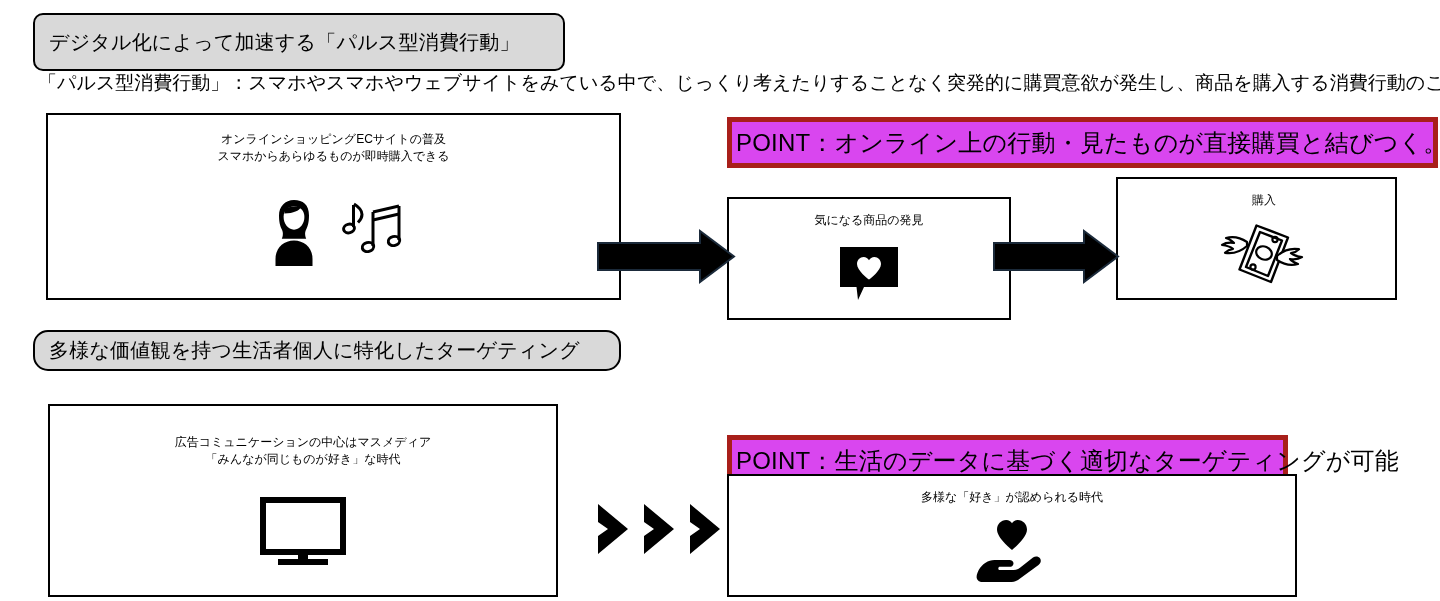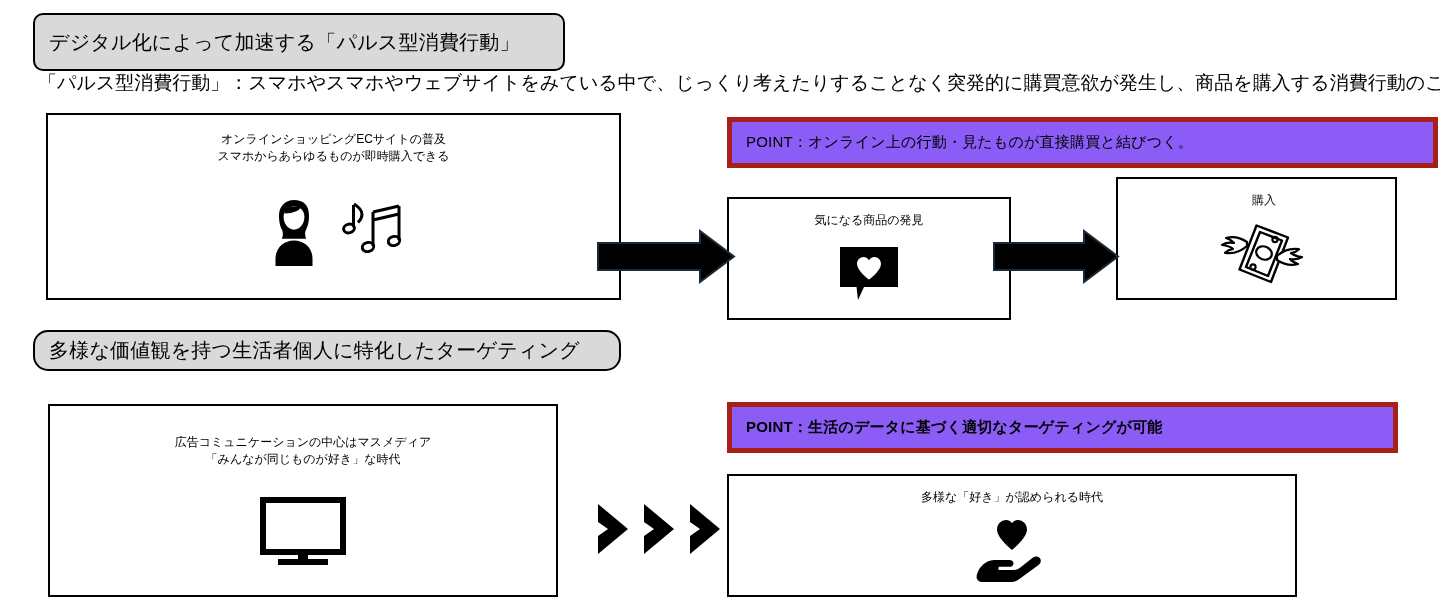--- a/index.html
+++ b/index.html
@@ -79,31 +79,31 @@
   #box-ec        { left: 46px;   top: 113px; width: 575px; height: 187px; padding-top: 16px; }
   #box-discover  { left: 727px;  top: 177px; width: 284px; height: 123px; padding-top: 13px; margin-top: 20px; }
   #box-purchase  { left: 1116px; top: 177px; width: 281px; height: 123px; padding-top: 13px; padding-left: 15px; }
   #box-massmedia { left: 48px;   top: 404px; width: 510px; height: 193px; padding-top: 28px; }
   #box-diverse   { left: 727px;  top: 474px; width: 570px; height: 123px; padding-top: 13px; }
 
   
   .point {
     position: absolute;
     box-sizing: border-box;
-    background: #8b5cf6;
+    background: #d946ef;
     border: 5px solid #a81f1a;
     display: flex;
     align-items: center;
-    padding-left: 14px;
-    font-size: 15px;
+    padding-left: 4px;
+    font-size: 24px;
     letter-spacing: .2px;
     white-space: nowrap;
   }
   #point-1 { left: 727px; top: 117px; width: 711px; height: 51px; }
-  #point-2 { left: 727px; top: 402px; width: 671px; height: 51px; font-weight: bold; }
+  #point-2 { left: 727px; top: 435px; width: 561px; height: 51px; }
 
   
   .block-arrow {
     position: absolute;
     display: block;
   }
   #arrow-1 { left: 596px;  top: 229px; width: 140px; height: 55px; }
   #arrow-2 { left: 992px;  top: 229px; width: 128px; height: 55px; }
 
   

